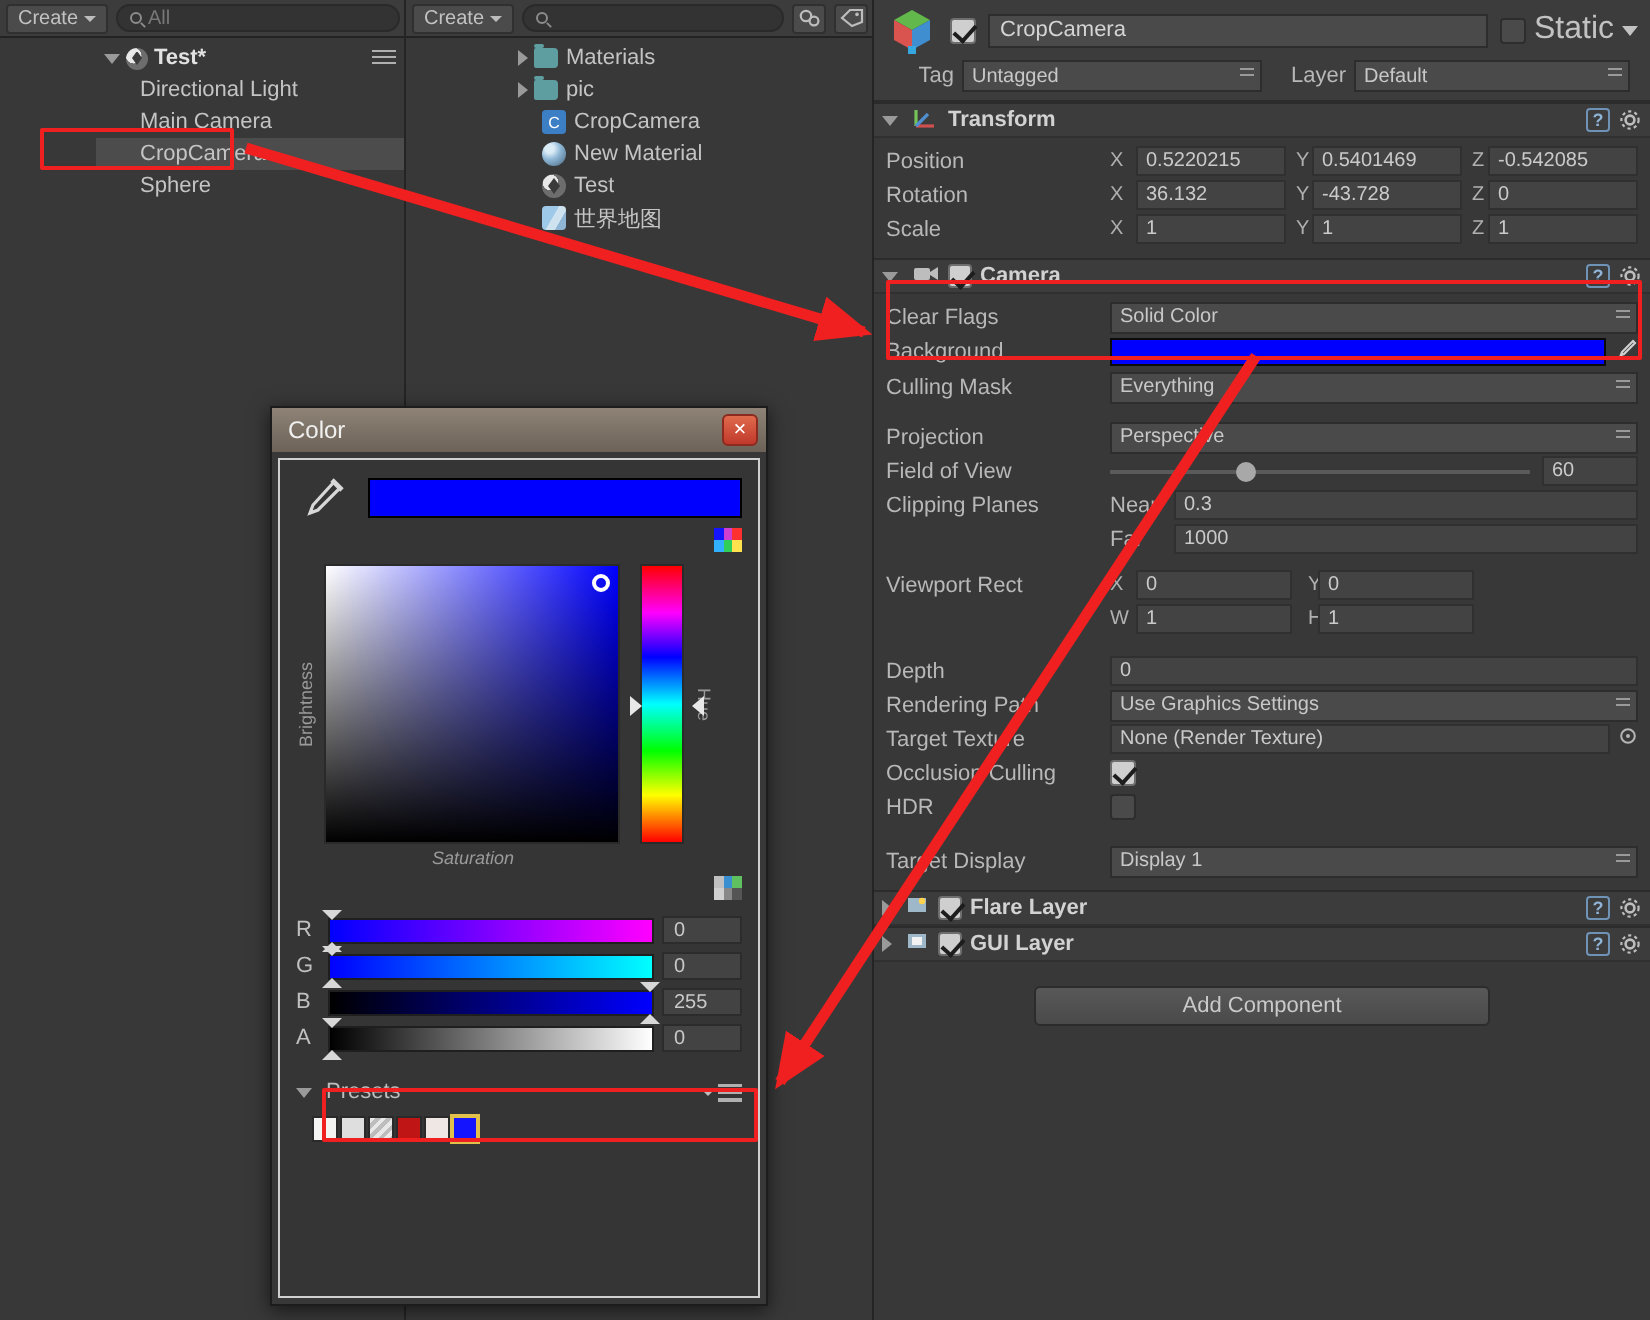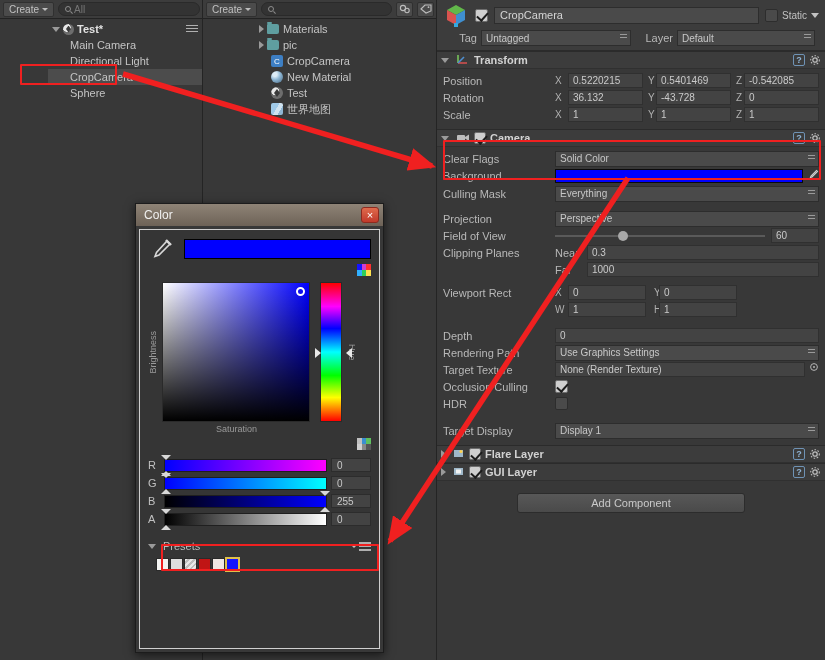--- a/index.html
+++ b/index.html
@@ -83,21 +83,21 @@
   }
   .chk.on::after {
     content: ''; position: absolute; left: 3px; top: 0px; width: 5px; height: 9px;
     border: solid #1d1d1d; border-width: 0 2px 2px 0; transform: rotate(42deg);
   }
   .chk.off { background: #4a4a4a; border-color: #2d2d2d; }
   .name-field {
     flex: 1; height: 17px; background: #4a4a4a; border: 1px solid #2d2d2d;
     color: #d4d4d4; display: flex; align-items: center; padding: 0 5px; font-size: 11px;
   }
-  .static-wrap { display: flex; align-items: center; gap: 4px; color: #c2c2c2; font-size: 10px; }
+  .static-wrap { display: flex; align-items: center; gap: 4px; color: #c2c2c2; font-size: 16px; }
   .static-box { width: 13px; height: 13px; background: #4a4a4a; border: 1px solid #2d2d2d; border-radius: 2px; }
   .dn-caret { width:0;height:0;border-left:4px solid transparent;border-right:4px solid transparent;border-top:5px solid #c2c2c2;}
 
   .insp-row2 { display: flex; align-items: center; gap: 4px; margin-top: 4px; height: 16px; }
   .lbl { color: #b8b8b8; font-size: 11px; white-space: nowrap; }
   .dropdown {
     background: #4a4a4a; border: 1px solid #2d2d2d; height: 16px; color: #c8c8c8;
     display: flex; align-items: center; padding: 0 4px; font-size: 10px; position: relative;
   }
   .dropdown .dd-arrow { position: absolute; right: 3px; top: 3px; width: 7px; height: 9px;
@@ -154,21 +154,21 @@
 
   .sv-area { position: relative; margin-top: 6px; display: flex; }
   .bright-label { writing-mode: vertical-rl; transform: rotate(180deg); color: #9a9a9a; font-size: 9px; width: 14px; text-align: center; align-self: center; }
   .sv-square { width: 148px; height: 140px; position: relative;
     background: linear-gradient(to top, #000 0%, rgba(0,0,0,0) 100%), linear-gradient(to right, #fff 0%, #0000ff 100%);
     border: 1px solid #2a2a2a; }
   .sv-cursor { position: absolute; width: 9px; height: 9px; border: 2px solid #fff; border-radius: 50%; }
   .hue-strip { width: 22px; height: 140px; margin-left: 10px; border: 1px solid #2a2a2a;
     background: linear-gradient(to bottom,#ff0000 0%,#ff00ff 17%,#0000ff 33%,#00ffff 50%,#00ff00 67%,#ffff00 83%,#ff0000 100%); }
   .hue-label { writing-mode: vertical-rl; color: #9a9a9a; font-size: 9px; width: 12px; text-align: center; align-self: center; margin-left:3px;}
-  .sat-label { text-align: center; color: #9a9a9a; font-size: 9px; margin-top: 2px; padding-left: 14px; }
+  .sat-label { text-align: center; color: #9a9a9a; font-size: 9px; margin-top: 2px; padding-left: 14px; font-style: italic; }
   .hue-marker { position: absolute; width: 0; height: 0; border-top: 5px solid transparent; border-bottom: 5px solid transparent; }
 
   .channels { margin-top: 6px; }
   .ch-row { display: flex; align-items: center; height: 18px; gap: 4px; position: relative; }
   .ch-name { width: 12px; color: #c0c0c0; font-size: 11px; }
   .ch-bar { flex: 1; height: 13px; border: 1px solid #1f1f1f; position: relative; }
   .ch-val { width: 40px; height: 14px; background: #434343; border: 1px solid #2c2c2c; color: #c9c9c9; font-size: 10px; display: flex; align-items: center; padding-left: 5px; }
   .ch-knob-top { position: absolute; top: -5px; width:0;height:0;border-left:5px solid transparent;border-right:5px solid transparent;border-top:5px solid #d8d8d8; }
   .ch-knob-bot { position: absolute; bottom: -5px; width:0;height:0;border-left:5px solid transparent;border-right:5px solid transparent;border-bottom:5px solid #d8d8d8; }
 
@@ -205,24 +205,24 @@
       </div>
     </div>
     <div class="tree">
       <div class="tree-row">
         <span class="tri open"></span>
         <span class="scene-ico"></span>
         <span class="tree-label" style="color:#e2e2e2;font-weight:bold;">Test*</span>
         <span class="hamburger"></span>
       </div>
       <div class="tree-row indent-1">
+        <span class="tree-label">Directional Light</span>
+      </div>
+      <div class="tree-row indent-1">
         <span class="tree-label">Main Camera</span>
-      </div>
-      <div class="tree-row indent-1">
-        <span class="tree-label">Directional Light</span>
       </div>
       <div class="tree-row indent-1 selected">
         <span class="tree-label">CropCamera</span>
       </div>
       <div class="tree-row indent-1">
         <span class="tree-label">Sphere</span>
       </div>
     </div>
   </div>
   <div class="panel-divider" style="left:202px"></div>
@@ -521,21 +521,21 @@
       </div>
       <div class="prop-row">
         <span class="prop-label">Rendering Path</span>
         <span class="dropdown" style="flex:1">
           <span>Use Graphics Settings</span>
           <span class="dd-arrow"></span>
         </span>
       </div>
       <div class="prop-row">
         <span class="prop-label">Target Texture</span>
-        <span style="flex:1;display:flex;align-items:flex-start;gap:4px;">
+        <span style="flex:1;display:flex;align-items:center;gap:4px;">
           <span class="field" style="flex:1">
               <span>None (Render Texture)</span>
             </span>
           <span>
             <svg width="10" height="10" viewBox="0 0 10 10">
                 <circle cx="5" cy="5" r="3.4" fill="none" stroke="#b5b5b5" stroke-width="1"></circle>
                 <circle cx="5" cy="5" r="1" fill="#b5b5b5"></circle>
               </svg>
           </span>
         </span>

